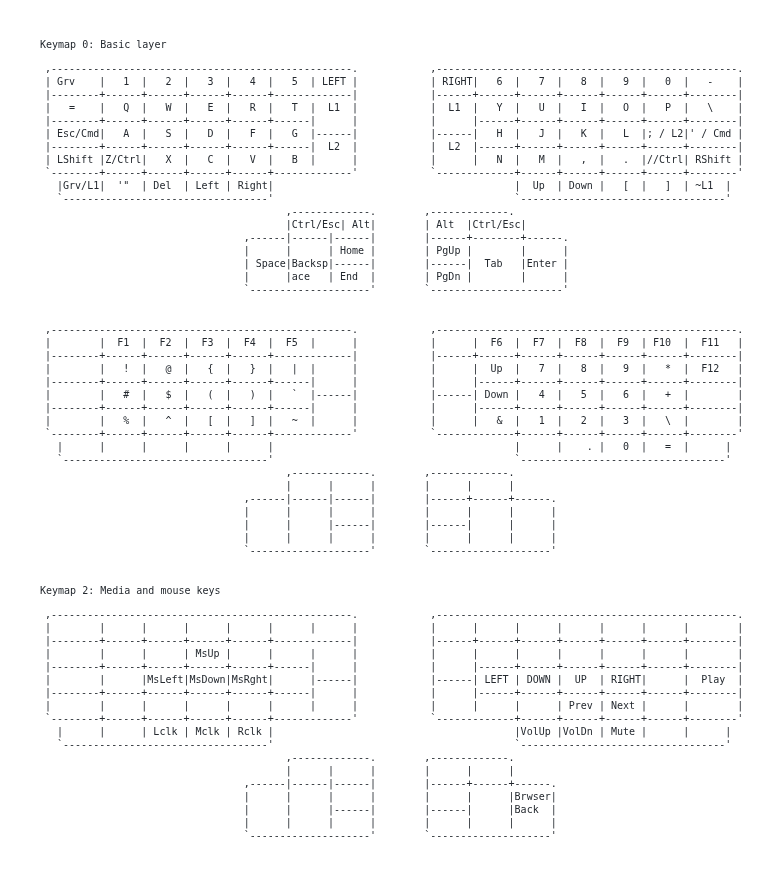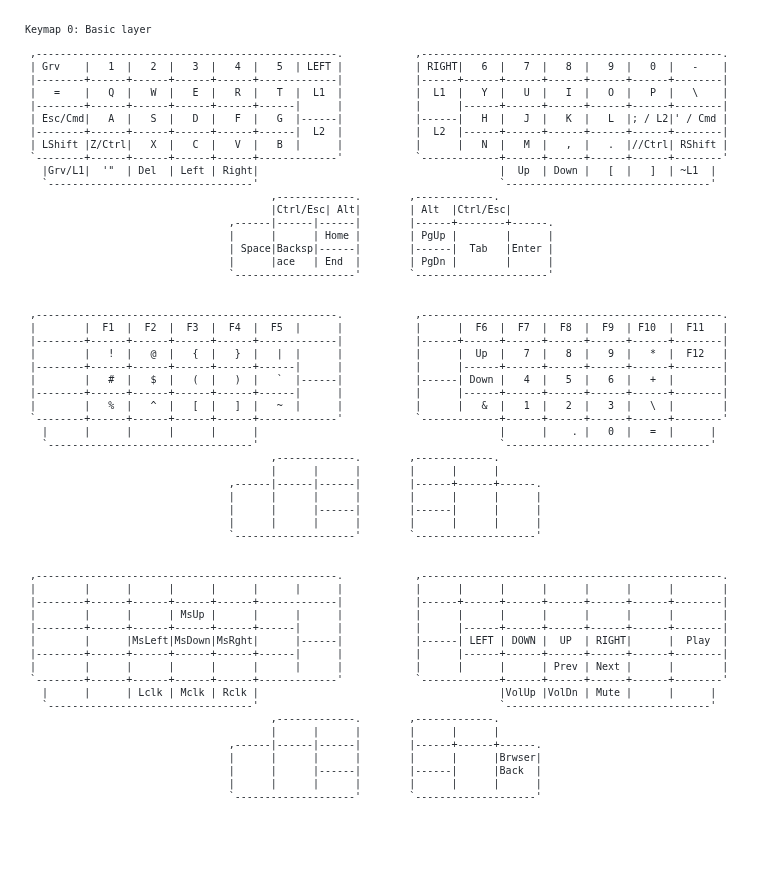--- a/index.html
+++ b/index.html
@@ -14,21 +14,21 @@
   }
   .page {
     box-sizing: border-box;
     width: 765px;
     height: 883px;
     padding: 23px 0 0 25px;
     font-family: "DejaVu Sans Mono", "Liberation Mono", monospace;
     color: #24292f;
   }
   .keymap-section {
-    margin: 0;
+    margin: 15px;
     padding: 0;
   }
   .keymap-title {
     font-size: 10px;
     line-height: 13px;
     white-space: pre;
     font-weight: normal;
   }
   .keymap-diagram {
     margin: 11px 0 27px 5px;
@@ -81,20 +81,21 @@
                                         ,-------------.        ,-------------.
                                         |      |      |        |      |      |
                                  ,------|------|------|        |------+------+------.
                                  |      |      |      |        |      |      |      |
                                  |      |      |------|        |------|      |      |
                                  |      |      |      |        |      |      |      |
                                  `--------------------'        `--------------------'</pre>
   </section>
 
   <section class="keymap-section">
+    <div class="keymap-title">Keymap 2: Media and mouse keys</div>
     <pre class="keymap-diagram">,--------------------------------------------------.            ,--------------------------------------------------.
 |        |      |      |      |      |      |      |            |      |      |      |      |      |      |        |
 |--------+------+------+------+------+-------------|            |------+------+------+------+------+------+--------|
 |        |      |      | MsUp |      |      |      |            |      |      |      |      |      |      |        |
 |--------+------+------+------+------+------|      |            |      |------+------+------+------+------+--------|
 |        |      |MsLeft|MsDown|MsRght|      |------|            |------| LEFT | DOWN |  UP  | RIGHT|      |  Play  |
 |--------+------+------+------+------+------|      |            |      |------+------+------+------+------+--------|
 |        |      |      |      |      |      |      |            |      |      |      | Prev | Next |      |        |
 `--------+------+------+------+------+-------------'            `-------------+------+------+------+------+--------'
   |      |      | Lclk | Mclk | Rclk |                                        |VolUp |VolDn | Mute |      |      |

